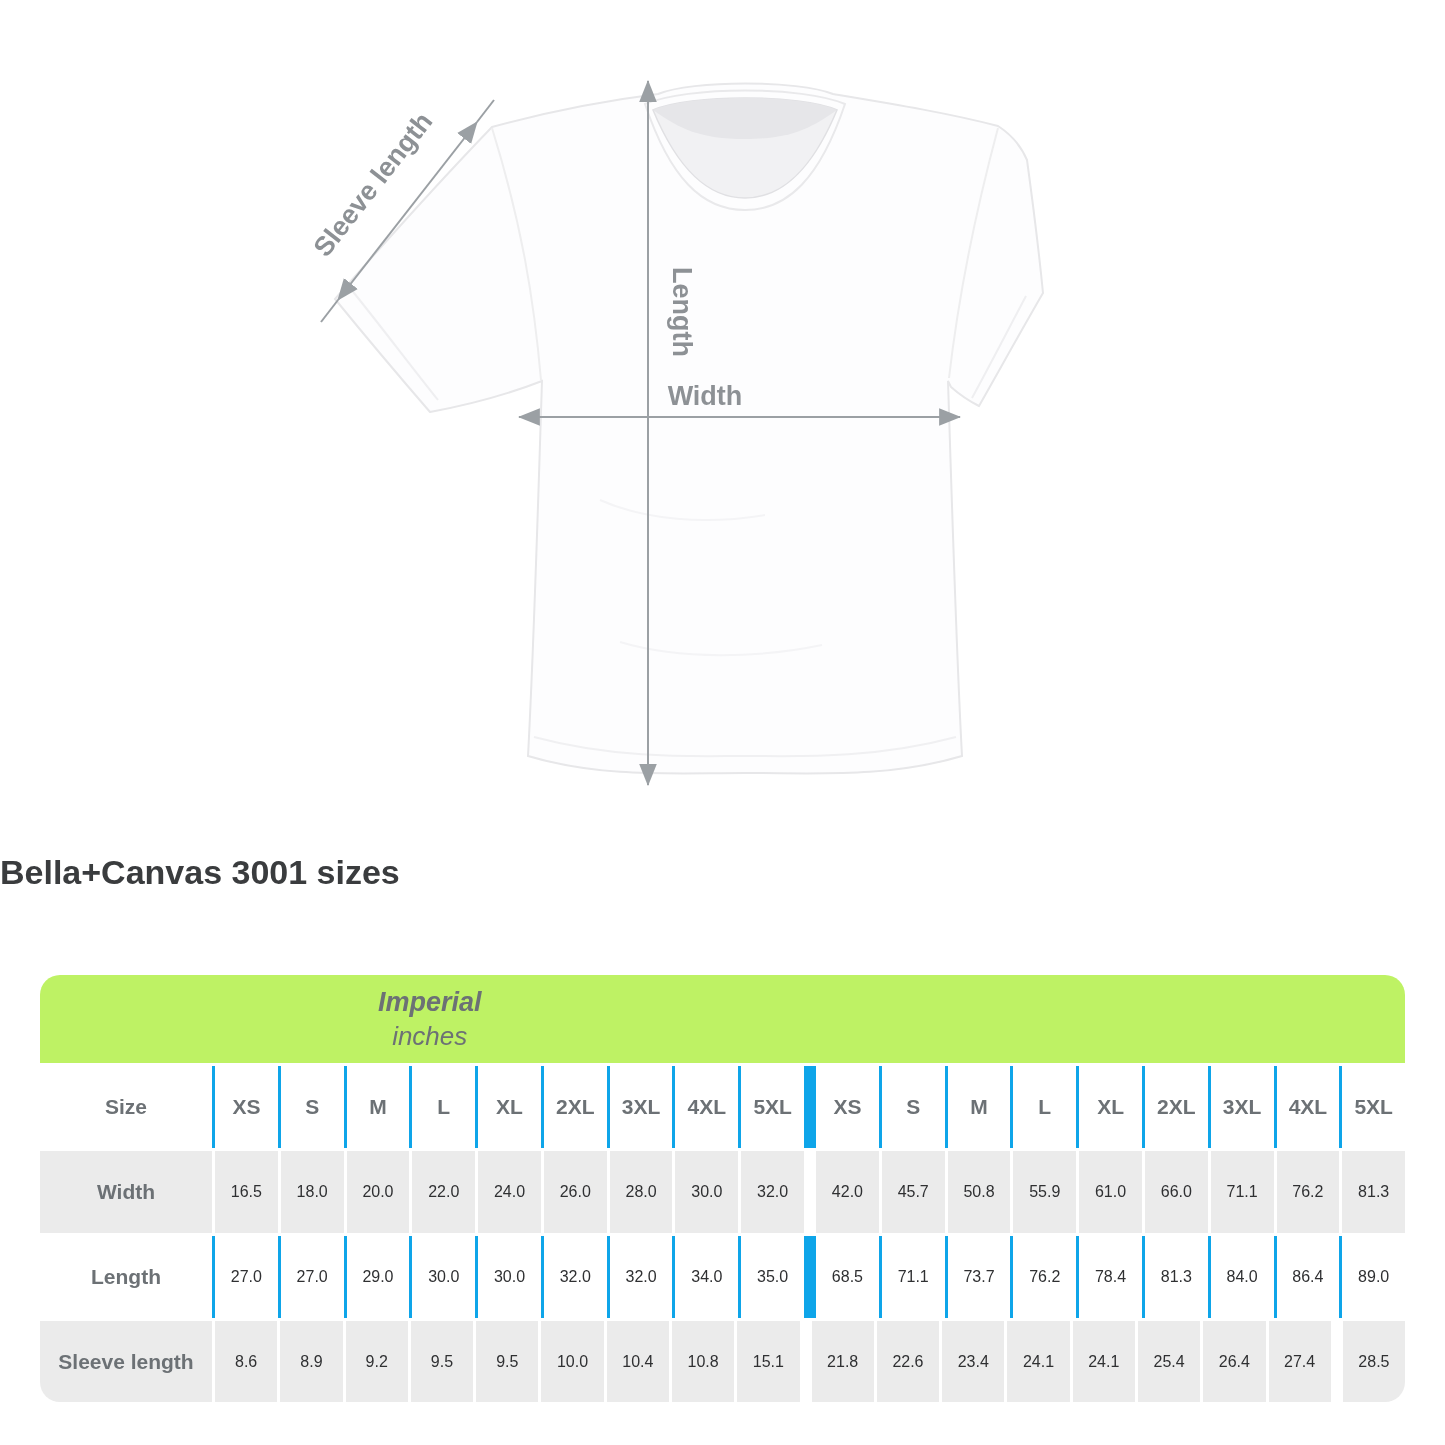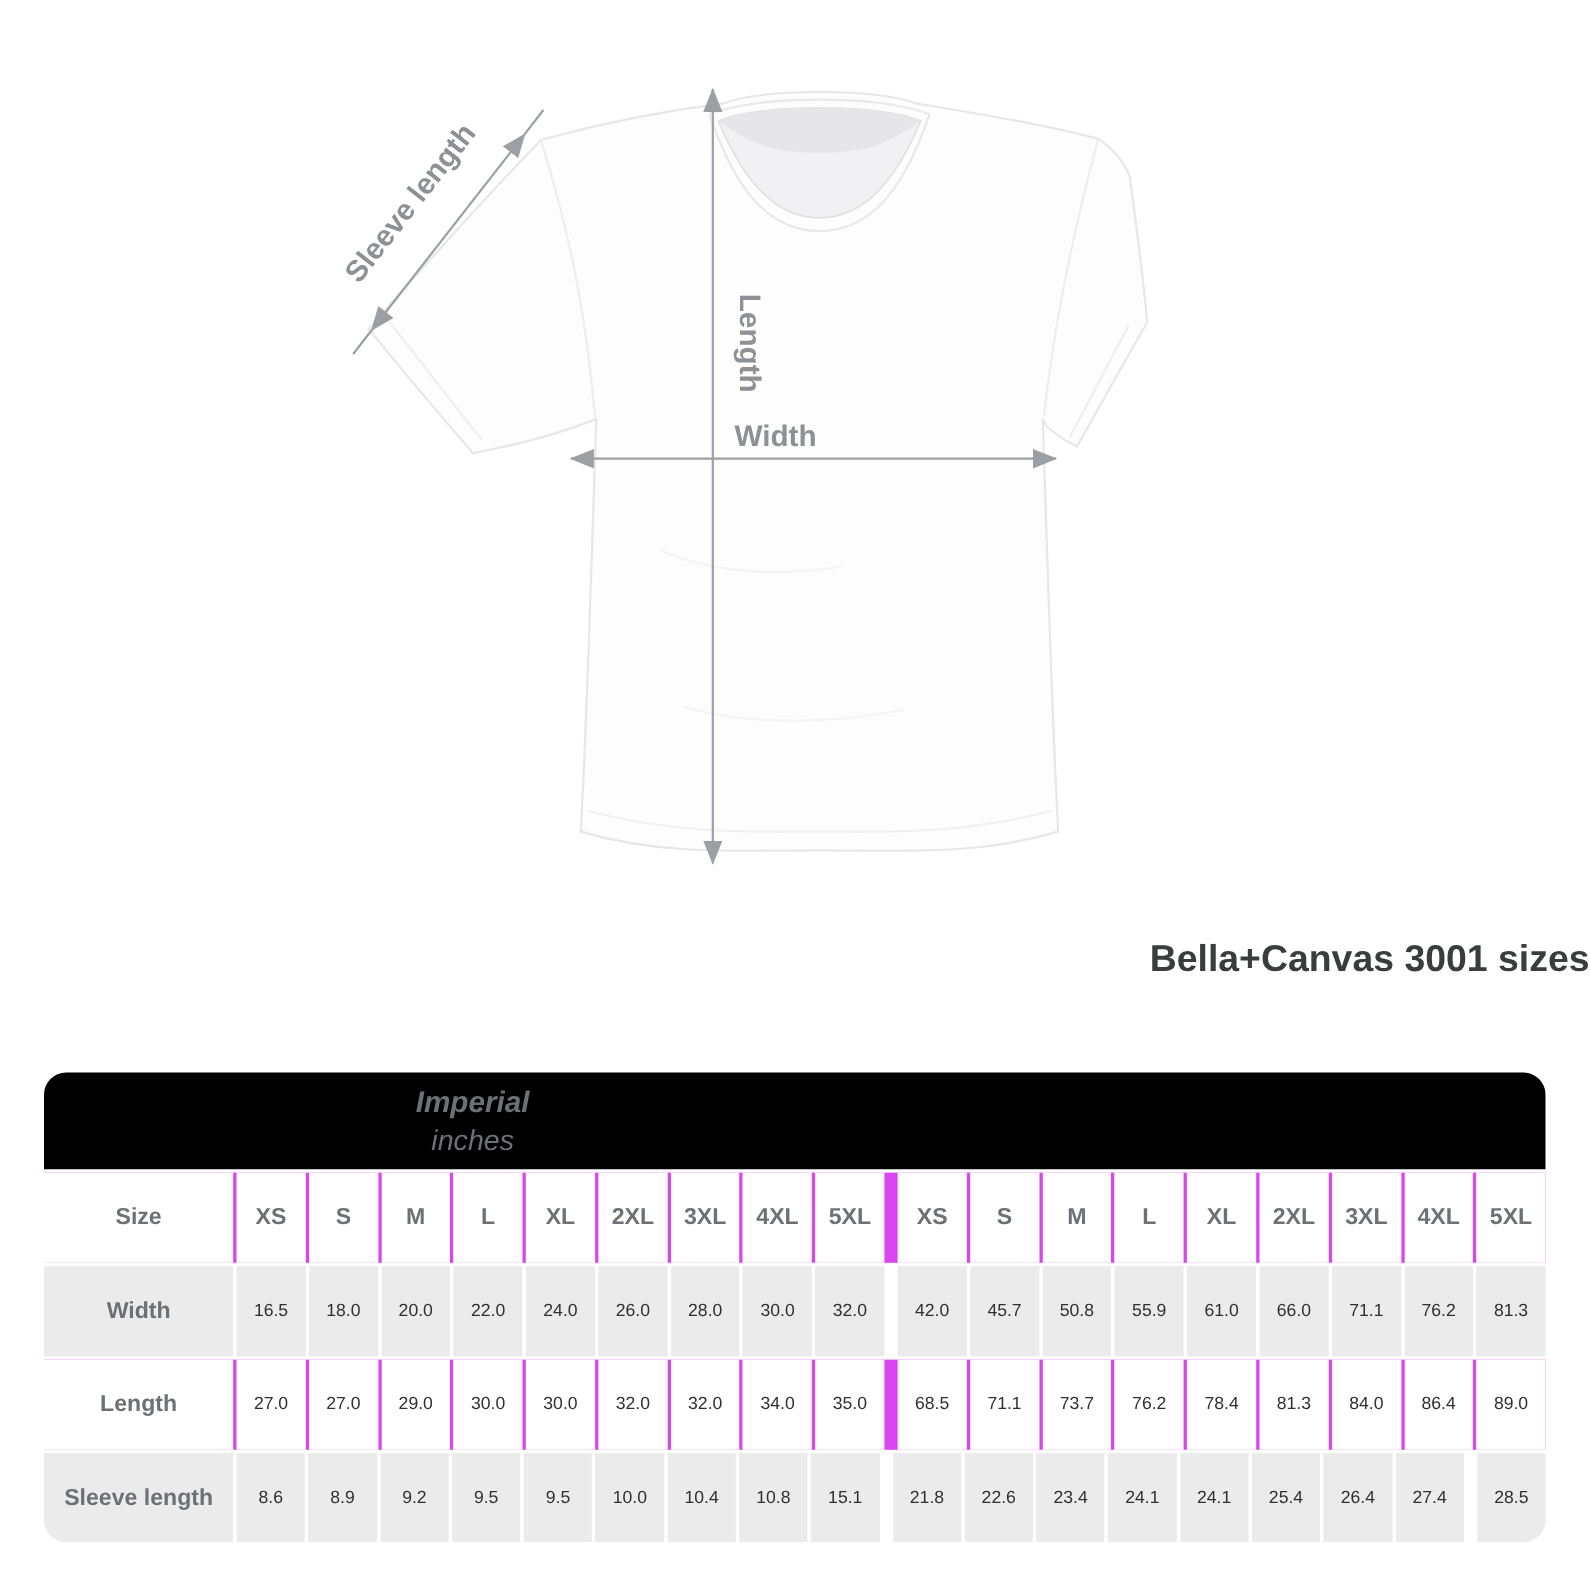--- a/index.html
+++ b/index.html
@@ -4,37 +4,37 @@
 <style>
   html,body { margin:0; padding:0; background:#ffffff; }
   .page { position:relative; width:1445px; height:1445px; background:#ffffff; overflow:hidden;
           font-family:"Liberation Sans", sans-serif; }
 
   
   .shirt-svg { position:absolute; left:0; top:0; }
   .dim-label { font-family:"Liberation Sans", sans-serif; font-weight:bold; font-size:27px; fill:#8d9195; }
 
   
-  .title { position:absolute; top:853px; left:0; width:100%; text-align:right;
+  .title { position:absolute; top:853px; left:0; width:100%; text-align:left;
            font-size:34px; font-weight:bold; color:#3a3c3e; }
   .subtitle { position:absolute; top:908px; left:0; width:100%; text-align:center;
               font-size:21.5px; font-style:italic; color:#54575a; }
 
   
   .t { position:absolute; left:40px; top:975px; width:1365px;
        display:flex; flex-direction:column; gap:3px; }
-  .band { height:88px; background:#000000; border-radius:20px 20px 0 0; display:flex; }
+  .band { height:88px; background:#bef264; border-radius:20px 20px 0 0; display:flex; }
   .band-half { display:flex; flex-direction:column; align-items:center; justify-content:center; gap:3px; }
   .band-imperial { width:57.1%; }
   .band-metric { flex:1; }
   .g-name { font-size:27px; font-weight:bold; font-style:italic; color:#6c7175; }
   .g-unit { font-size:26px; font-style:italic; color:#6c7175; }
 
   .row { display:flex; height:82px; }
-  .row-white { background:#d946ef; }   
+  .row-white { background:#0ea5e9; }   
   .row-gray  { background:#ffffff; }   
   .row-white .c { background:#ffffff; }
   .row-gray  .c { background:#ebebeb; }
   .c { display:flex; align-items:center; justify-content:center; }
   .c + .c { margin-left:3px; }
   .gs { margin-left:12px !important; }
   .lab { width:172px; flex:none; }
   .d { flex:1; min-width:0; }
   .hd { font-size:21px; font-weight:bold; color:#6c7175; }
   .v  { font-size:16px; color:#2f3032;text-align:right; }

